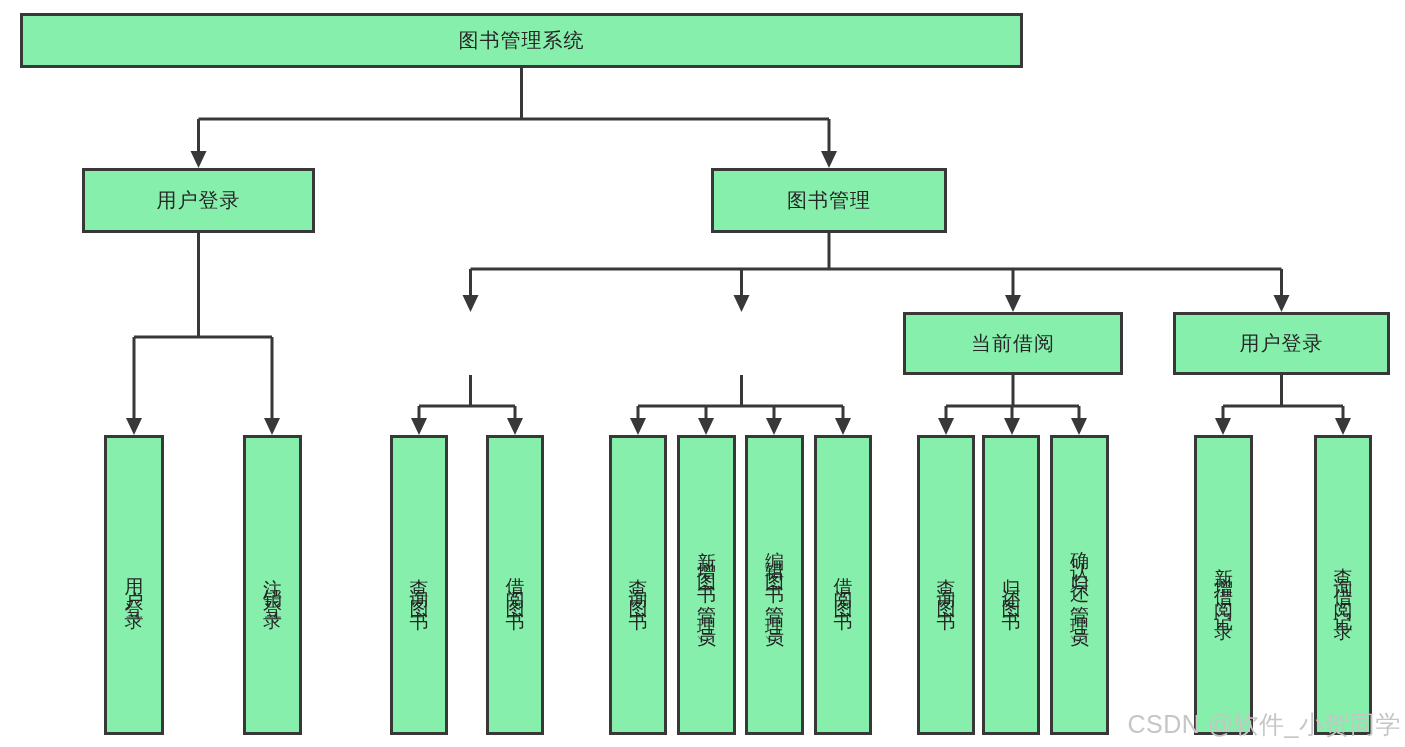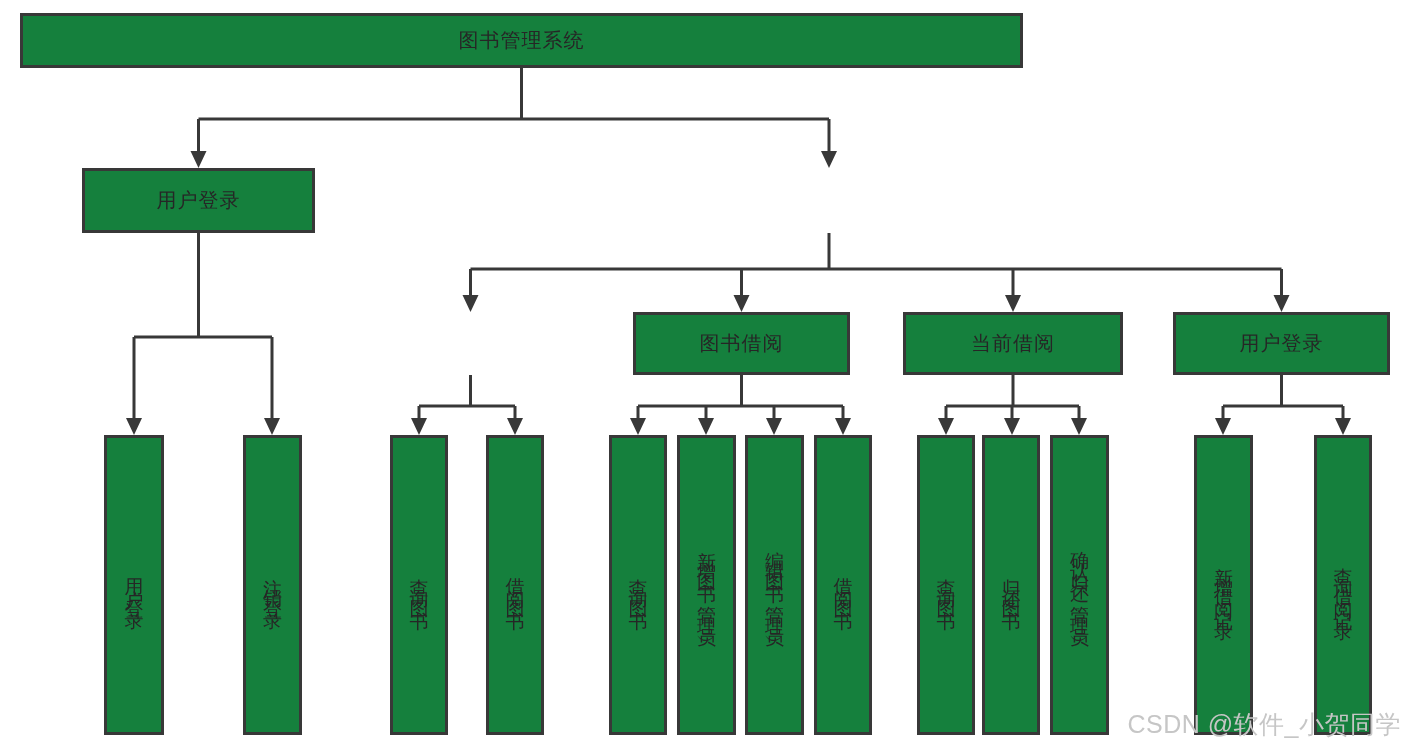--- a/index.html
+++ b/index.html
@@ -16,21 +16,21 @@
     left: 0; top: 0;
     width: 1405px; height: 747px;
     z-index: 1;
   }
   .edges .ln { fill: none; stroke: #383838; stroke-width: 3; }
   .edges .ar { fill: #383838; stroke: none; }
   .node {
     position: absolute;
     box-sizing: border-box;
     border: 3px solid #383838;
-    background: #15803d;
+    background: #86efac;
     display: flex;
     align-items: center;
     justify-content: center;
     z-index: 2;
     color: #262626;
   }
   .node.h span {
     font-size: 20px;
     letter-spacing: 1px;
     white-space: nowrap;
@@ -89,24 +89,24 @@
     </g>
   </svg>
 
   <div class="node h" style="left:20px;top:13px;width:1003px;height:55px">
     <span>图书管理系统</span>
   </div>
 
   <div class="node h" style="left:82px;top:168px;width:233px;height:65px">
     <span>用户登录</span>
   </div>
+  <div class="node h" style="left:711px;top:168px;width:236px;height:65px">
+    <span>图书管理</span>
+  </div>
 
-  <div class="node h" style="left:633px;top:312px;width:217px;height:63px">
-    <span>图书借阅</span>
-  </div>
   <div class="node h" style="left:903px;top:312px;width:220px;height:63px">
     <span>当前借阅</span>
   </div>
   <div class="node h" style="left:1173px;top:312px;width:217px;height:63px">
     <span>用户登录</span>
   </div>
 
   <div class="node v" style="left:104px;top:435px;width:60px;height:300px">
     <span>用户登录</span>
   </div>

